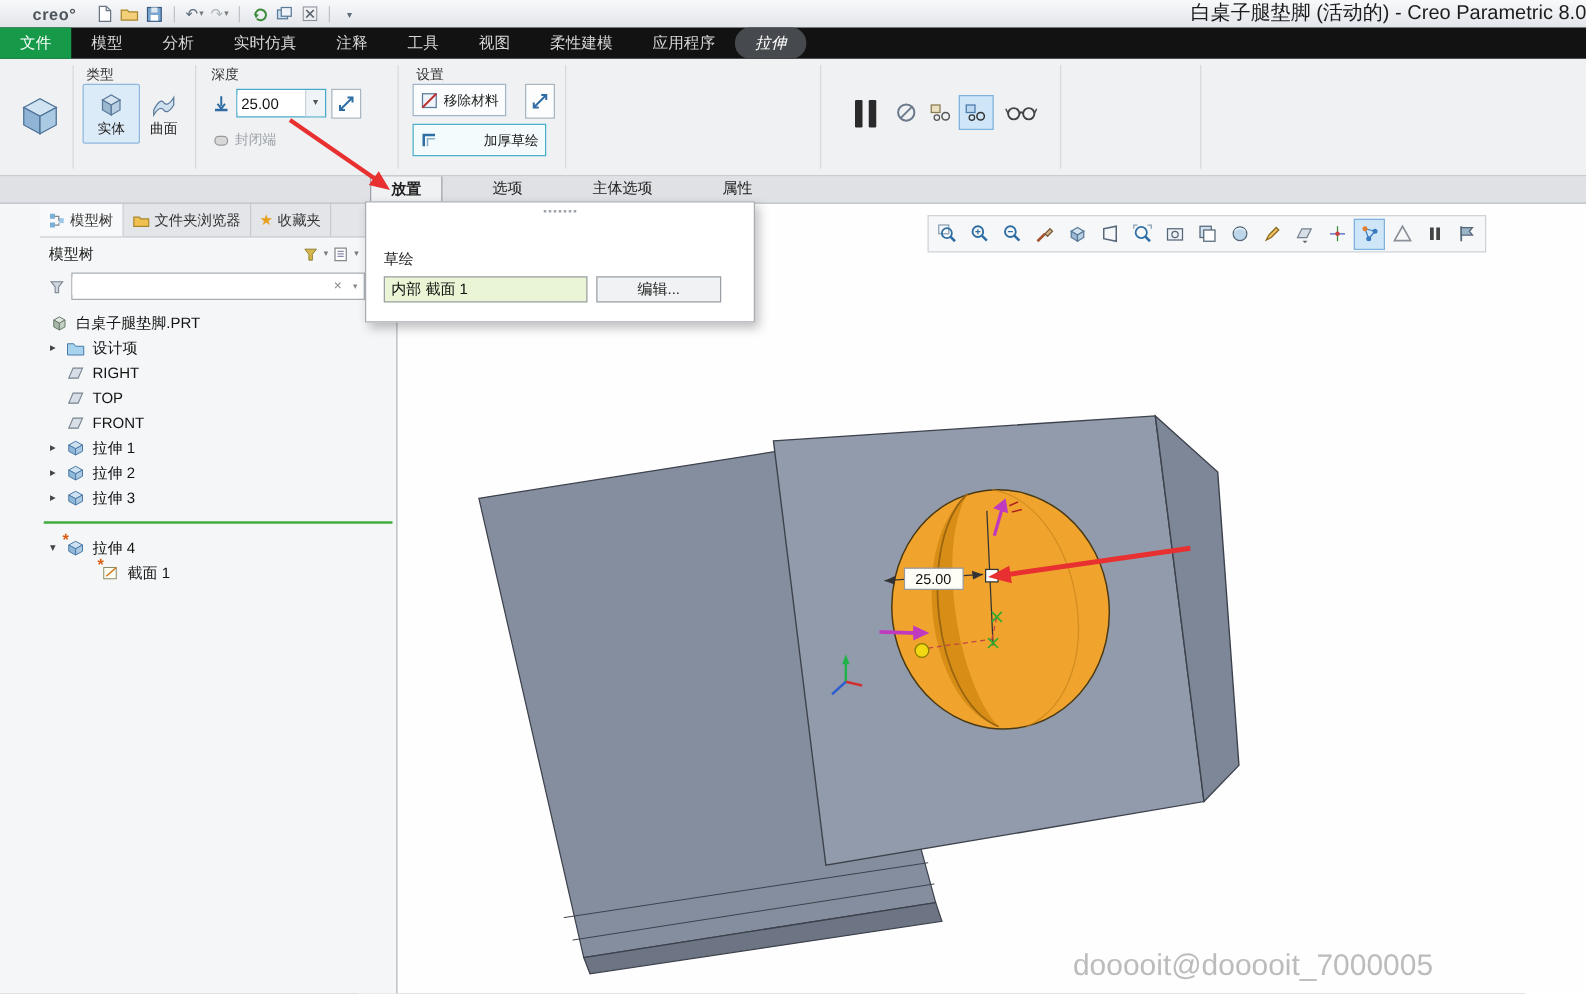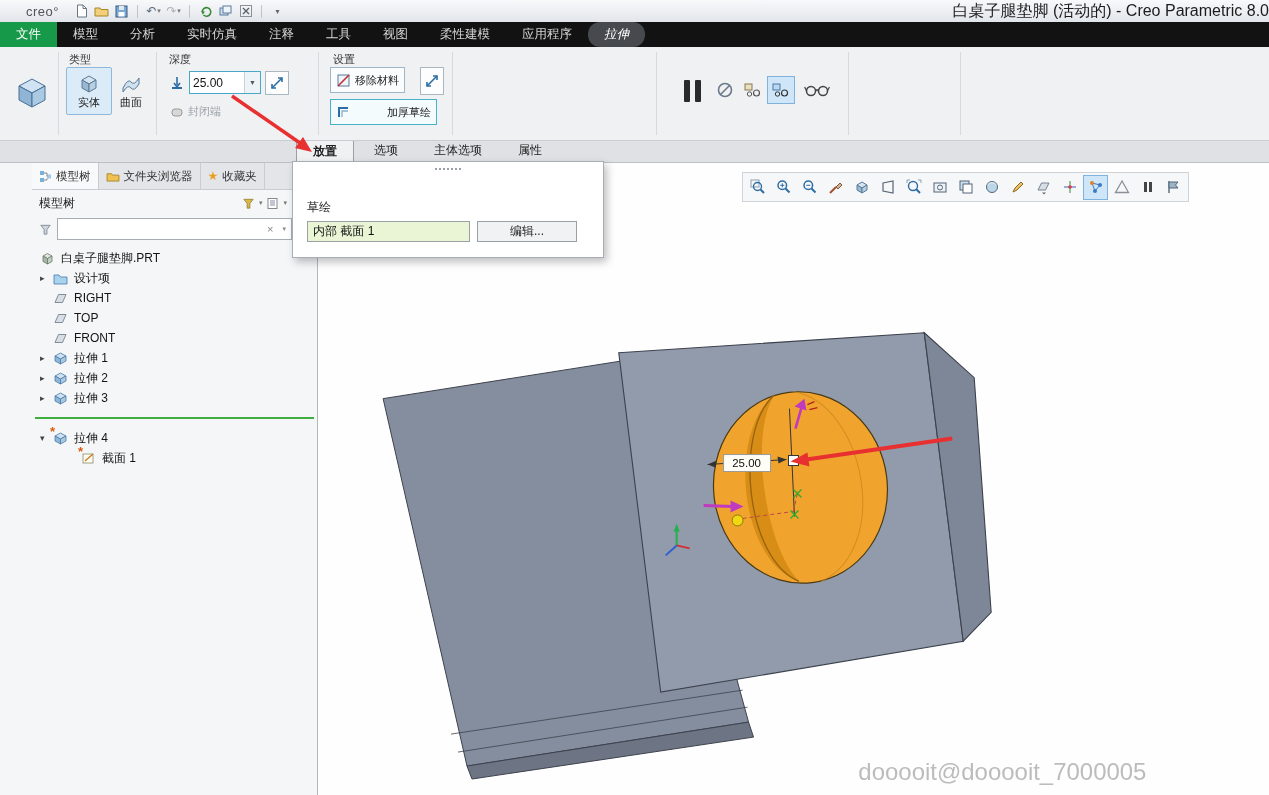--- a/index.html
+++ b/index.html
@@ -4,21 +4,21 @@
 <style>
   html,body{margin:0;padding:0;background:#888;}
   .app{position:relative;width:1269px;height:795px;overflow:hidden;background:#fff;
        font-family:"Liberation Sans",sans-serif;-webkit-font-smoothing:antialiased;}
   svg{display:block}
 
   
   .titlebar{position:absolute;top:0;left:0;right:0;height:22px;
     background:linear-gradient(#f8f9fb,#e2e5ea);border-bottom:1px solid #c6cad0;
     display:flex;align-items:center;z-index:12;}
-  .logo{margin-left:26px;font-size:13px;font-weight:normal;color:#4e545b;letter-spacing:.5px;}
+  .logo{margin-left:26px;font-size:13px;font-weight:bold;color:#4e545b;letter-spacing:.5px;}
   .qat{display:flex;align-items:center;margin-left:14px;gap:3px;}
   .tbtn{min-width:17px;height:17px;display:flex;align-items:center;justify-content:center;
     color:#5a6a7a;font-size:12px;cursor:default;}
   .tbtn .dd{font-size:7px;color:#777;margin-left:1px;}
   .tbtn.gray{color:#adb3ba;}
   .qsep{width:1px;height:13px;background:#bfc4ca;margin:0 4px;}
   .title-text{position:absolute;left:0;right:0;top:0;height:22px;line-height:22px;
     text-align:right;font-size:16px;color:#1c1c1c;pointer-events:none;}
 
   
@@ -57,21 +57,21 @@
   .ok-btn{position:absolute;left:6px;top:13px;width:44px;height:62px;display:flex;
     flex-direction:column;align-items:center;justify-content:center;gap:2px;
     background:#d2e7f8;border:1px solid #85b5dc;border-radius:2px;font-size:11px;color:#1a1a1a;}
   .cancel-btn{position:absolute;left:56px;top:13px;width:42px;height:62px;display:flex;
     flex-direction:column;align-items:center;justify-content:center;gap:3px;font-size:11px;color:#1a1a1a;}
 
   
   .dashstrip{position:absolute;top:140px;left:0;right:0;height:22px;background:#dfe1e5;
     border-bottom:1px solid #bdc1c6;display:flex;z-index:8;}
   .dtab{height:22px;line-height:21px;padding:0 16px;font-size:12px;color:#222;
-    margin-right:4px;cursor:default;}
+    margin-right:24px;cursor:default;}
   .dtab:first-child{margin-left:296px;}
   .dtab.active{background:#f0f1f3;border:1px solid #9aa0a8;border-bottom:none;font-weight:bold;}
 
   
   .leftpanel{position:absolute;top:163px;left:0;bottom:0;width:285px;background:#f5f6f7;
     border-right:1px solid #b4b8be;z-index:5;padding-left:32px;}
   .ptabs{display:flex;height:26px;background:#e3e5e8;border-bottom:1px solid #c9ccd1;}
   .ptab{display:flex;align-items:center;gap:4px;padding:0 7px;font-size:11.5px;color:#333;
     border-right:1px solid #c9ccd1;cursor:default;}
   .ptab.active{background:#f8f9fa;}

